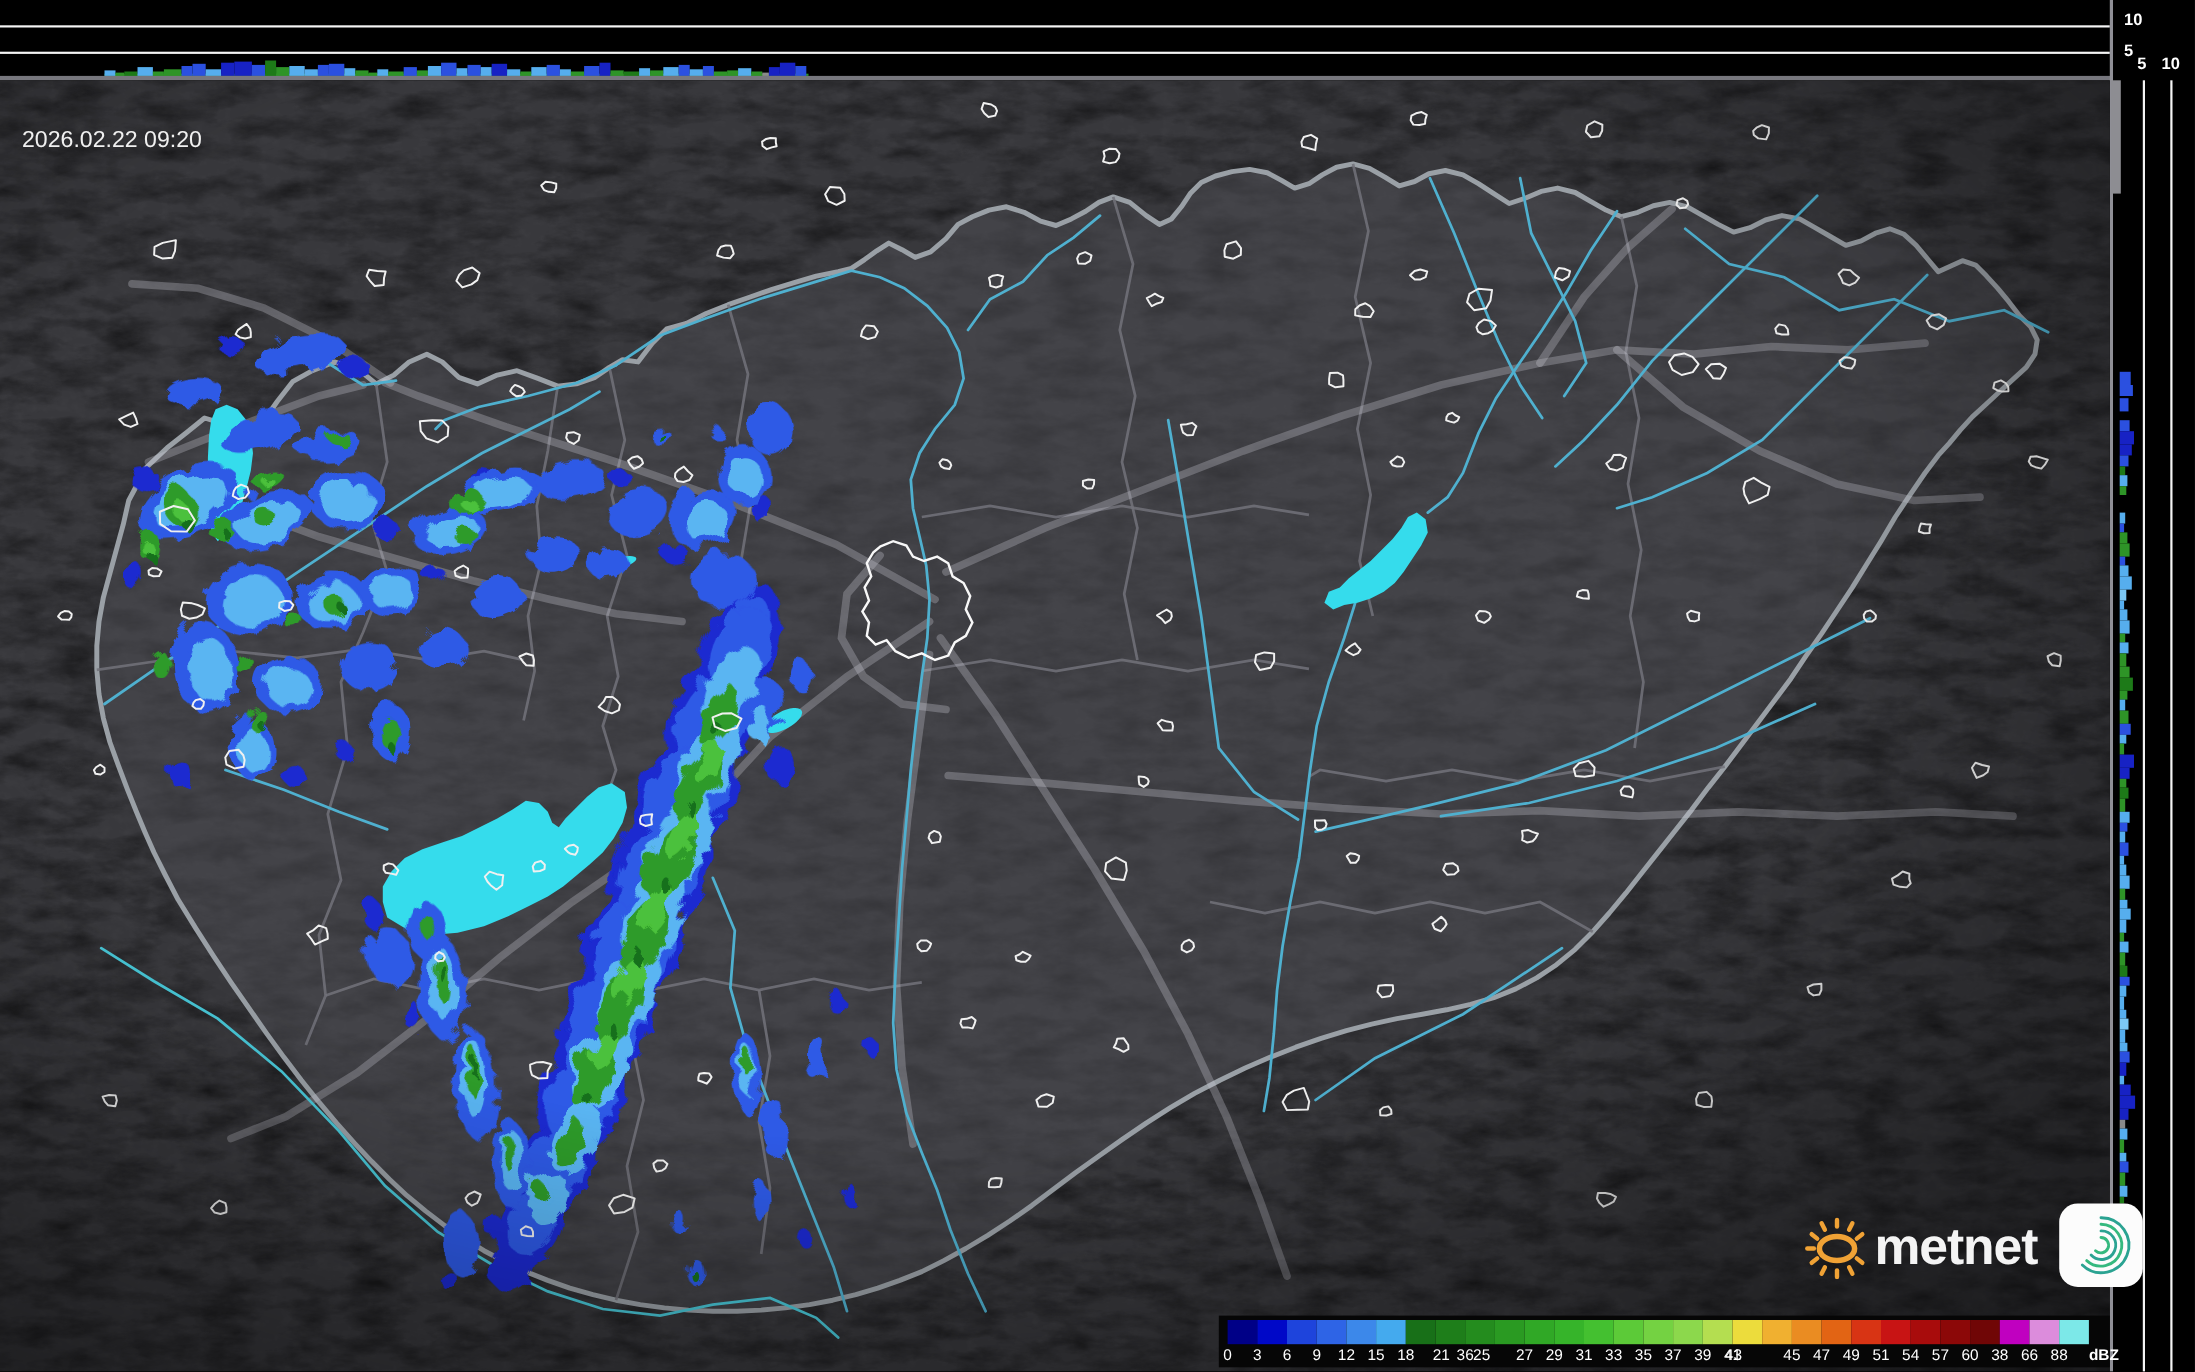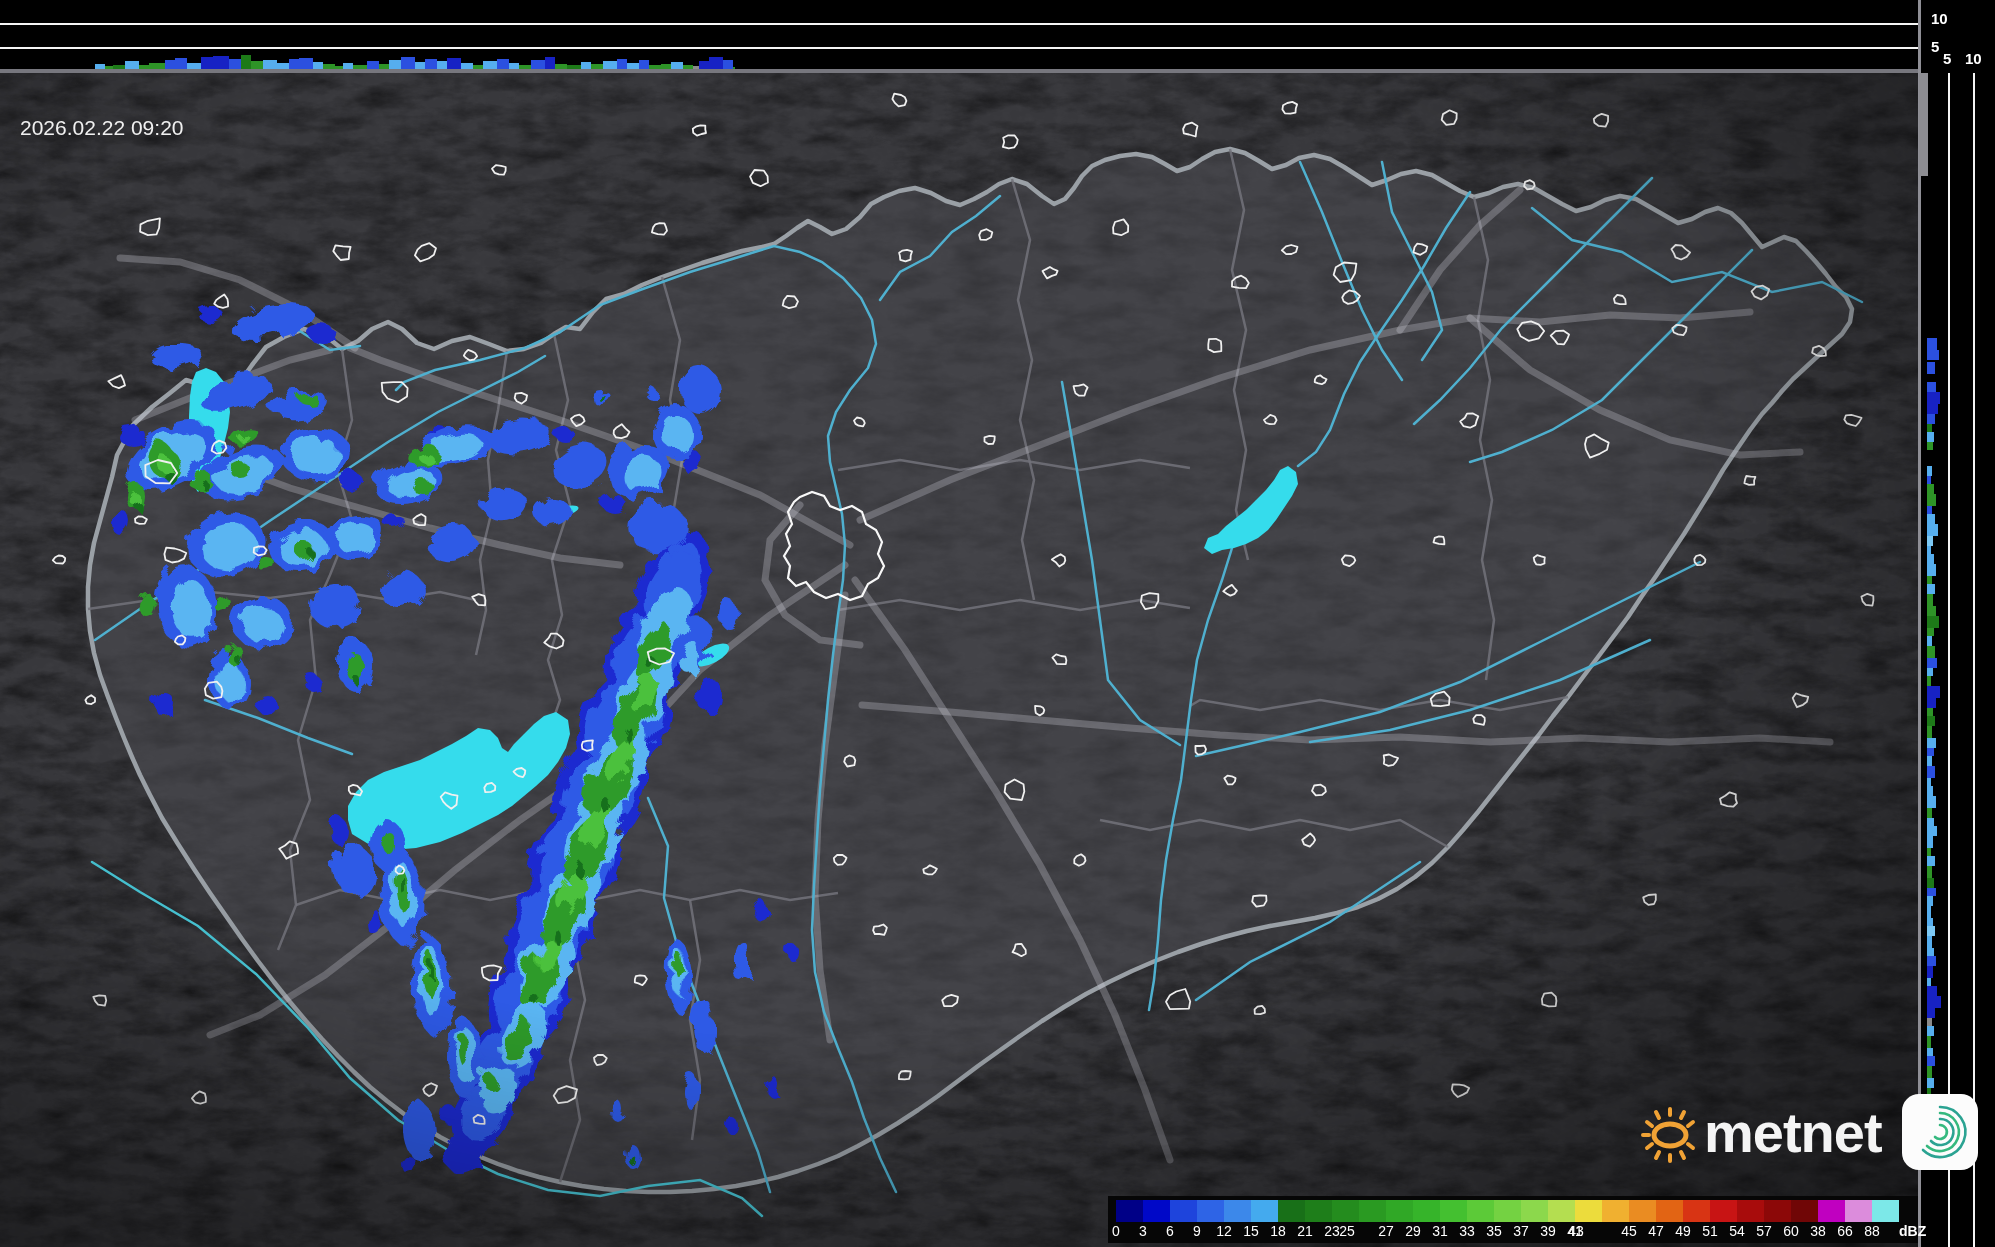--- a/index.html
+++ b/index.html
@@ -25,21 +25,21 @@
   .date{position:absolute;left:20px;top:116px;color:#f0f0f0;font-size:21px;}
   
   .legend{position:absolute;left:1108px;top:1196px;width:810px;height:47px;background:#060606;}
   .legend-cells{position:absolute;left:8px;top:4px;height:22px;display:flex;}
   .lcell{width:27px;height:22px;}
   .ltick{position:absolute;top:27px;width:26px;margin-left:-13px;text-align:center;
          color:#fff;font-size:14px;}
   .lunit{position:absolute;top:27px;left:791px;color:#fff;font-size:14px;font-weight:bold;}
   
   .logo{position:absolute;left:1640px;top:1094px;display:flex;align-items:center;gap:6px;}
-  .logo-text{color:#f4f4f4;font-size:56px;font-weight:bold;letter-spacing:-1px;}
+  .logo-text{color:#f4f4f4;font-size:47px;font-weight:bold;letter-spacing:-1px;}
   .app-icon{width:76px;height:76px;background:#fcfcfc;border-radius:17px;margin-left:14px;
             display:flex;align-items:center;justify-content:center;}
 </style>
 </head>
 <body>
 
 <div class="canvas">
 
   <div class="top-panel">
     <div class="hgrid" style="top:23px"></div>
@@ -621,22 +621,22 @@
         <div class="lcell" style="background: rgb(124, 232, 232);"></div>
       </div>
     <div>
         <span class="ltick" style="left: 8px;">0</span>
         <span class="ltick" style="left: 35px;">3</span>
         <span class="ltick" style="left: 62px;">6</span>
         <span class="ltick" style="left: 89px;">9</span>
         <span class="ltick" style="left: 116px;">12</span>
         <span class="ltick" style="left: 143px;">15</span>
         <span class="ltick" style="left: 170px;">18</span>
-        <span class="ltick" style="left: 197px;">21</span>
-        <span class="ltick" style="left: 224px;">23</span>
+        <span class="ltick" style="left: 197px; text-align: right;">21</span>
+        <span class="ltick" style="left: 224px;">36</span>
         <span class="ltick" style="left: 239px;">25</span>
         <span class="ltick" style="left: 278px;">27</span>
         <span class="ltick" style="left: 305px;">29</span>
         <span class="ltick" style="left: 332px;">31</span>
         <span class="ltick" style="left: 359px;">33</span>
         <span class="ltick" style="left: 386px;">35</span>
         <span class="ltick" style="left: 413px;">37</span>
         <span class="ltick" style="left: 440px;">39</span>
         <span class="ltick" style="left: 467px;">41</span>
         <span class="ltick" style="left: 468px;">43</span>

